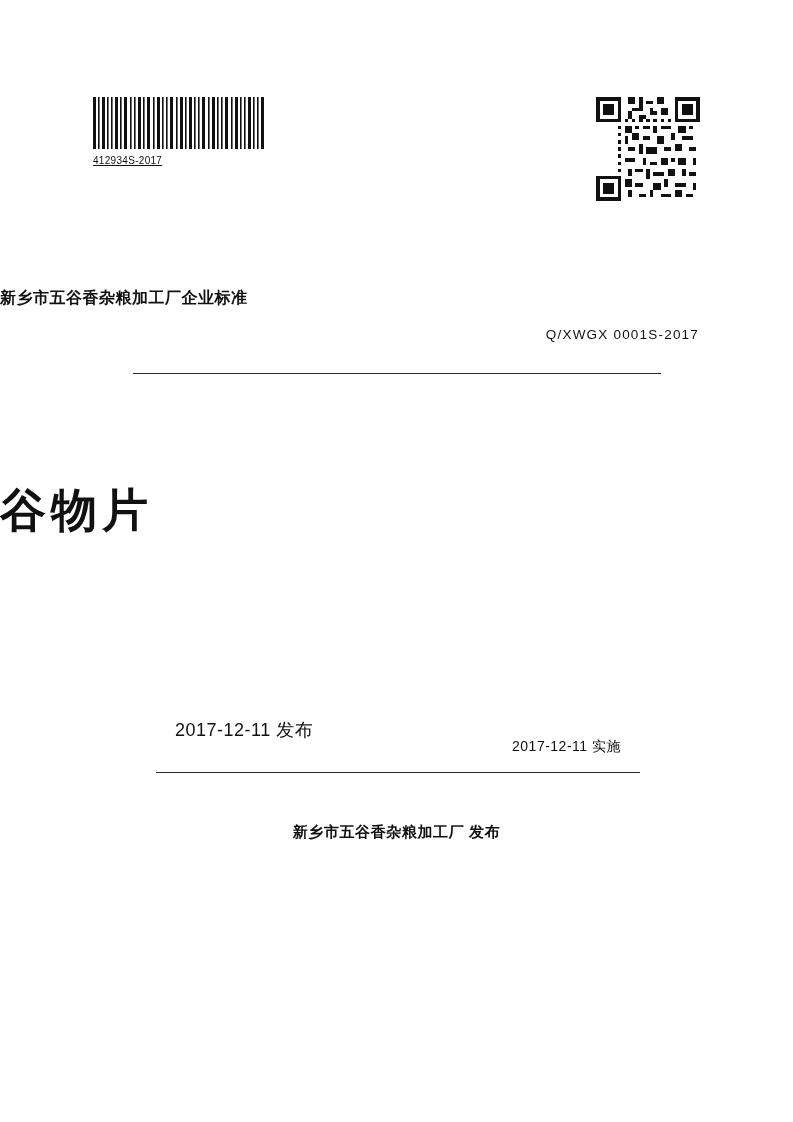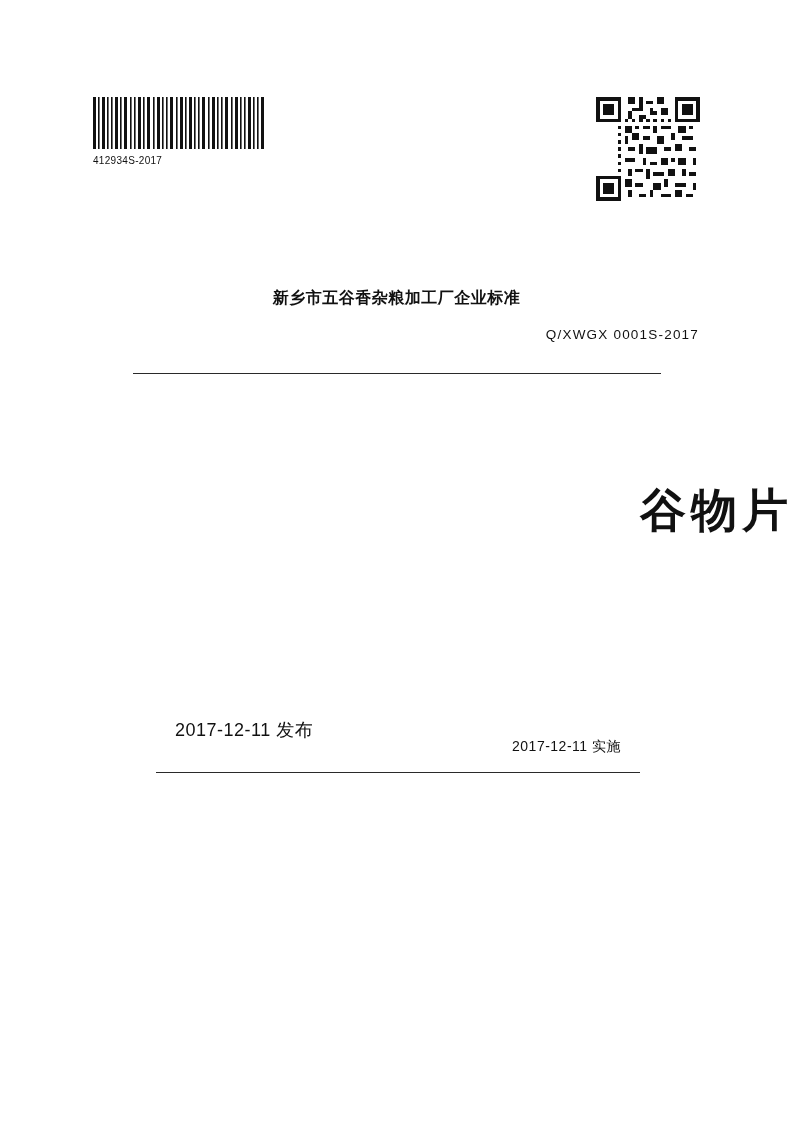--- a/index.html
+++ b/index.html
@@ -22,20 +22,21 @@
     height: 1122px;
     background: #ffffff;
   }
 
   
   .barcode-block {
     position: absolute;
     left: 93px;
     top: 97px;
     width: 175px;
+    text-decoration: underline;
   }
   .barcode-bars {
     height: 52px;
     width: 172px;
     display: block;
   }
   .barcode-number {
     margin-top: 6px;
     font-size: 10px;
     letter-spacing: 0.3px;
@@ -52,21 +53,21 @@
     height: 104px;
   }
   .qr-block svg { display: block; }
 
   
   .std-title {
     position: absolute;
     top: 288px;
     left: 0;
     width: 793px;
-    text-align: center;
+    text-align: left;
     font-size: 16px;
     font-weight: bold;
     letter-spacing: 0.5px;
   }
   .std-code {
     position: absolute;
     top: 327px;
     right: 94px;
     font-size: 13.5px;
     letter-spacing: 1.2px;
@@ -80,21 +81,21 @@
     width: 528px;
     border-top: 1px solid #2a2a2a;
   }
 
   
   .product-title {
     position: absolute;
     top: 480px;
     left: 0;
     width: 793px;
-    text-align: right;
+    text-align: left;
     font-size: 46px;
     font-weight: bold;
     letter-spacing: 5px;
     font-family: "Liberation Sans", "DejaVu Sans", sans-serif;
   }
 
   
   .dates-row {
     position: absolute;
     top: 718px;
@@ -294,14 +295,15 @@
 
   <div class="product-title">谷物片</div>
 
   <div class="dates-row">
     <div class="date-issue">2017-12-11 发布</div>
     <div class="date-effective">2017-12-11 实施</div>
   </div>
 
   <div class="rule-bottom"></div>
 
+  <div class="publisher">新乡市五谷香杂粮加工厂 发布</div>
 
 </div>
 
 </body></html>

